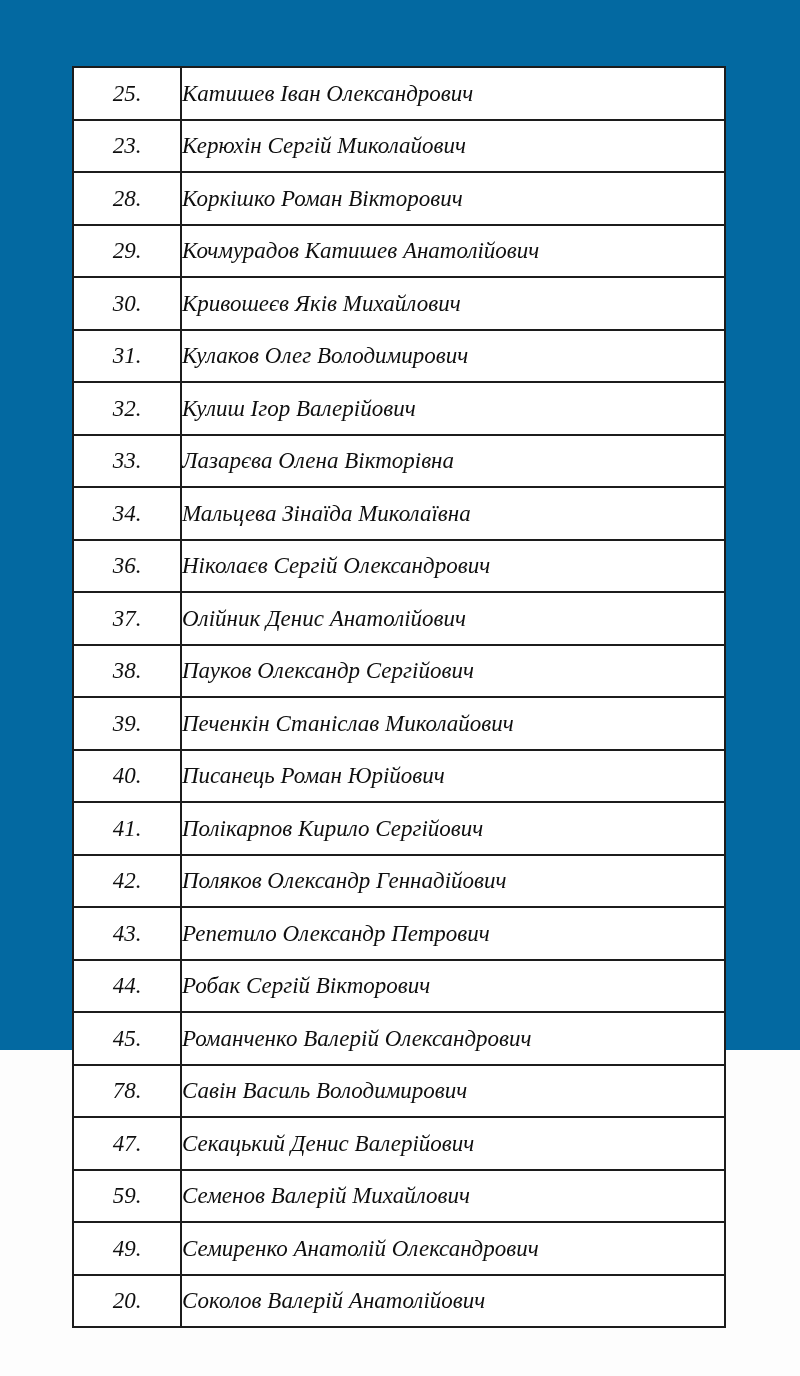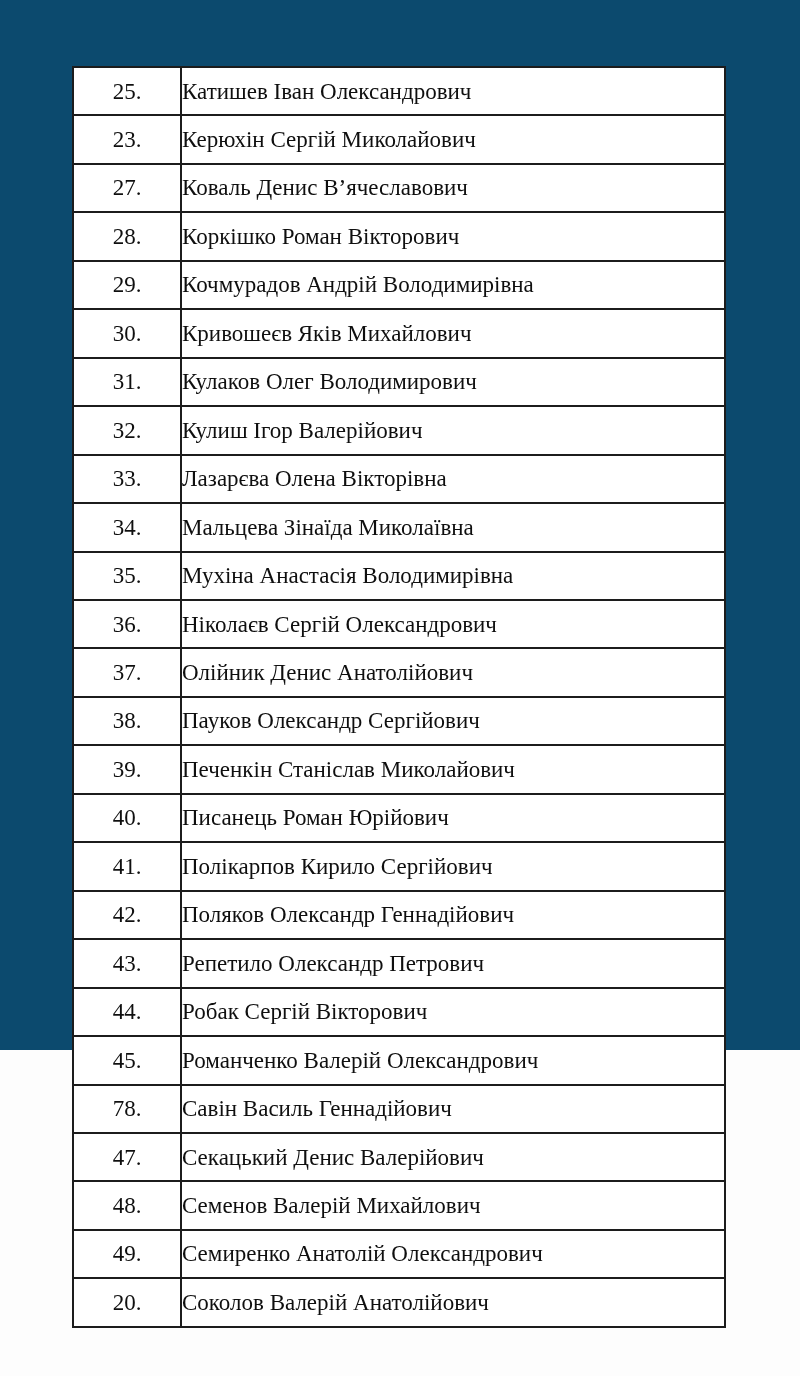--- a/index.html
+++ b/index.html
@@ -14,21 +14,22 @@
     font-family: "Liberation Serif", "DejaVu Serif", serif;
     color: #0f0f0f;
     overflow: hidden;
   }
   .page {
     position: absolute;
     left: 0;
     top: 0;
     width: 800px;
     height: 1050px;
-    background: #0c4a6e;
+    background: #0369a1;
+    font-style: italic;
   }
   table.list-table {
     position: absolute;
     left: 72px;
     top: 66px;
     width: 654px;
     height: 1262px;
     border-collapse: collapse;
     table-layout: fixed;
     background: #ffffff;
@@ -61,33 +62,29 @@
   <tr>
     <td class="num-cell">25.</td>
     <td class="name-cell">Катишев Іван Олександрович</td>
   </tr>
 
   <tr>
     <td class="num-cell">23.</td>
     <td class="name-cell">Керюхін Сергій Миколайович</td>
   </tr>
 
-  <tr>
-    <td class="num-cell">27.</td>
-    <td class="name-cell">Коваль Денис В’ячеславович</td>
-  </tr>
 
   <tr>
     <td class="num-cell">28.</td>
     <td class="name-cell">Коркішко Роман Вікторович</td>
   </tr>
 
   <tr>
     <td class="num-cell">29.</td>
-    <td class="name-cell">Кочмурадов Андрій Володимирівна</td>
+    <td class="name-cell">Кочмурадов Катишев Анатолійович</td>
   </tr>
 
   <tr>
     <td class="num-cell">30.</td>
     <td class="name-cell">Кривошеєв Яків Михайлович</td>
   </tr>
 
   <tr>
     <td class="num-cell">31.</td>
     <td class="name-cell">Кулаков Олег Володимирович</td>
@@ -101,24 +98,20 @@
   <tr>
     <td class="num-cell">33.</td>
     <td class="name-cell">Лазарєва Олена Вікторівна</td>
   </tr>
 
   <tr>
     <td class="num-cell">34.</td>
     <td class="name-cell">Мальцева Зінаїда Миколаївна</td>
   </tr>
 
-  <tr>
-    <td class="num-cell">35.</td>
-    <td class="name-cell">Мухіна Анастасія Володимирівна</td>
-  </tr>
 
   <tr>
     <td class="num-cell">36.</td>
     <td class="name-cell">Ніколаєв Сергій Олександрович</td>
   </tr>
 
   <tr>
     <td class="num-cell">37.</td>
     <td class="name-cell">Олійник Денис Анатолійович</td>
   </tr>
@@ -158,30 +151,30 @@
     <td class="name-cell">Робак Сергій Вікторович</td>
   </tr>
 
   <tr>
     <td class="num-cell">45.</td>
     <td class="name-cell">Романченко Валерій Олександрович</td>
   </tr>
 
   <tr>
     <td class="num-cell">78.</td>
-    <td class="name-cell">Савін Василь Геннадійович</td>
+    <td class="name-cell">Савін Василь Володимирович</td>
   </tr>
 
   <tr>
     <td class="num-cell">47.</td>
     <td class="name-cell">Секацький Денис Валерійович</td>
   </tr>
 
   <tr>
-    <td class="num-cell">48.</td>
+    <td class="num-cell">59.</td>
     <td class="name-cell">Семенов Валерій Михайлович</td>
   </tr>
 
   <tr>
     <td class="num-cell">49.</td>
     <td class="name-cell">Семиренко Анатолій Олександрович</td>
   </tr>
 
   <tr>
     <td class="num-cell">20.</td>

